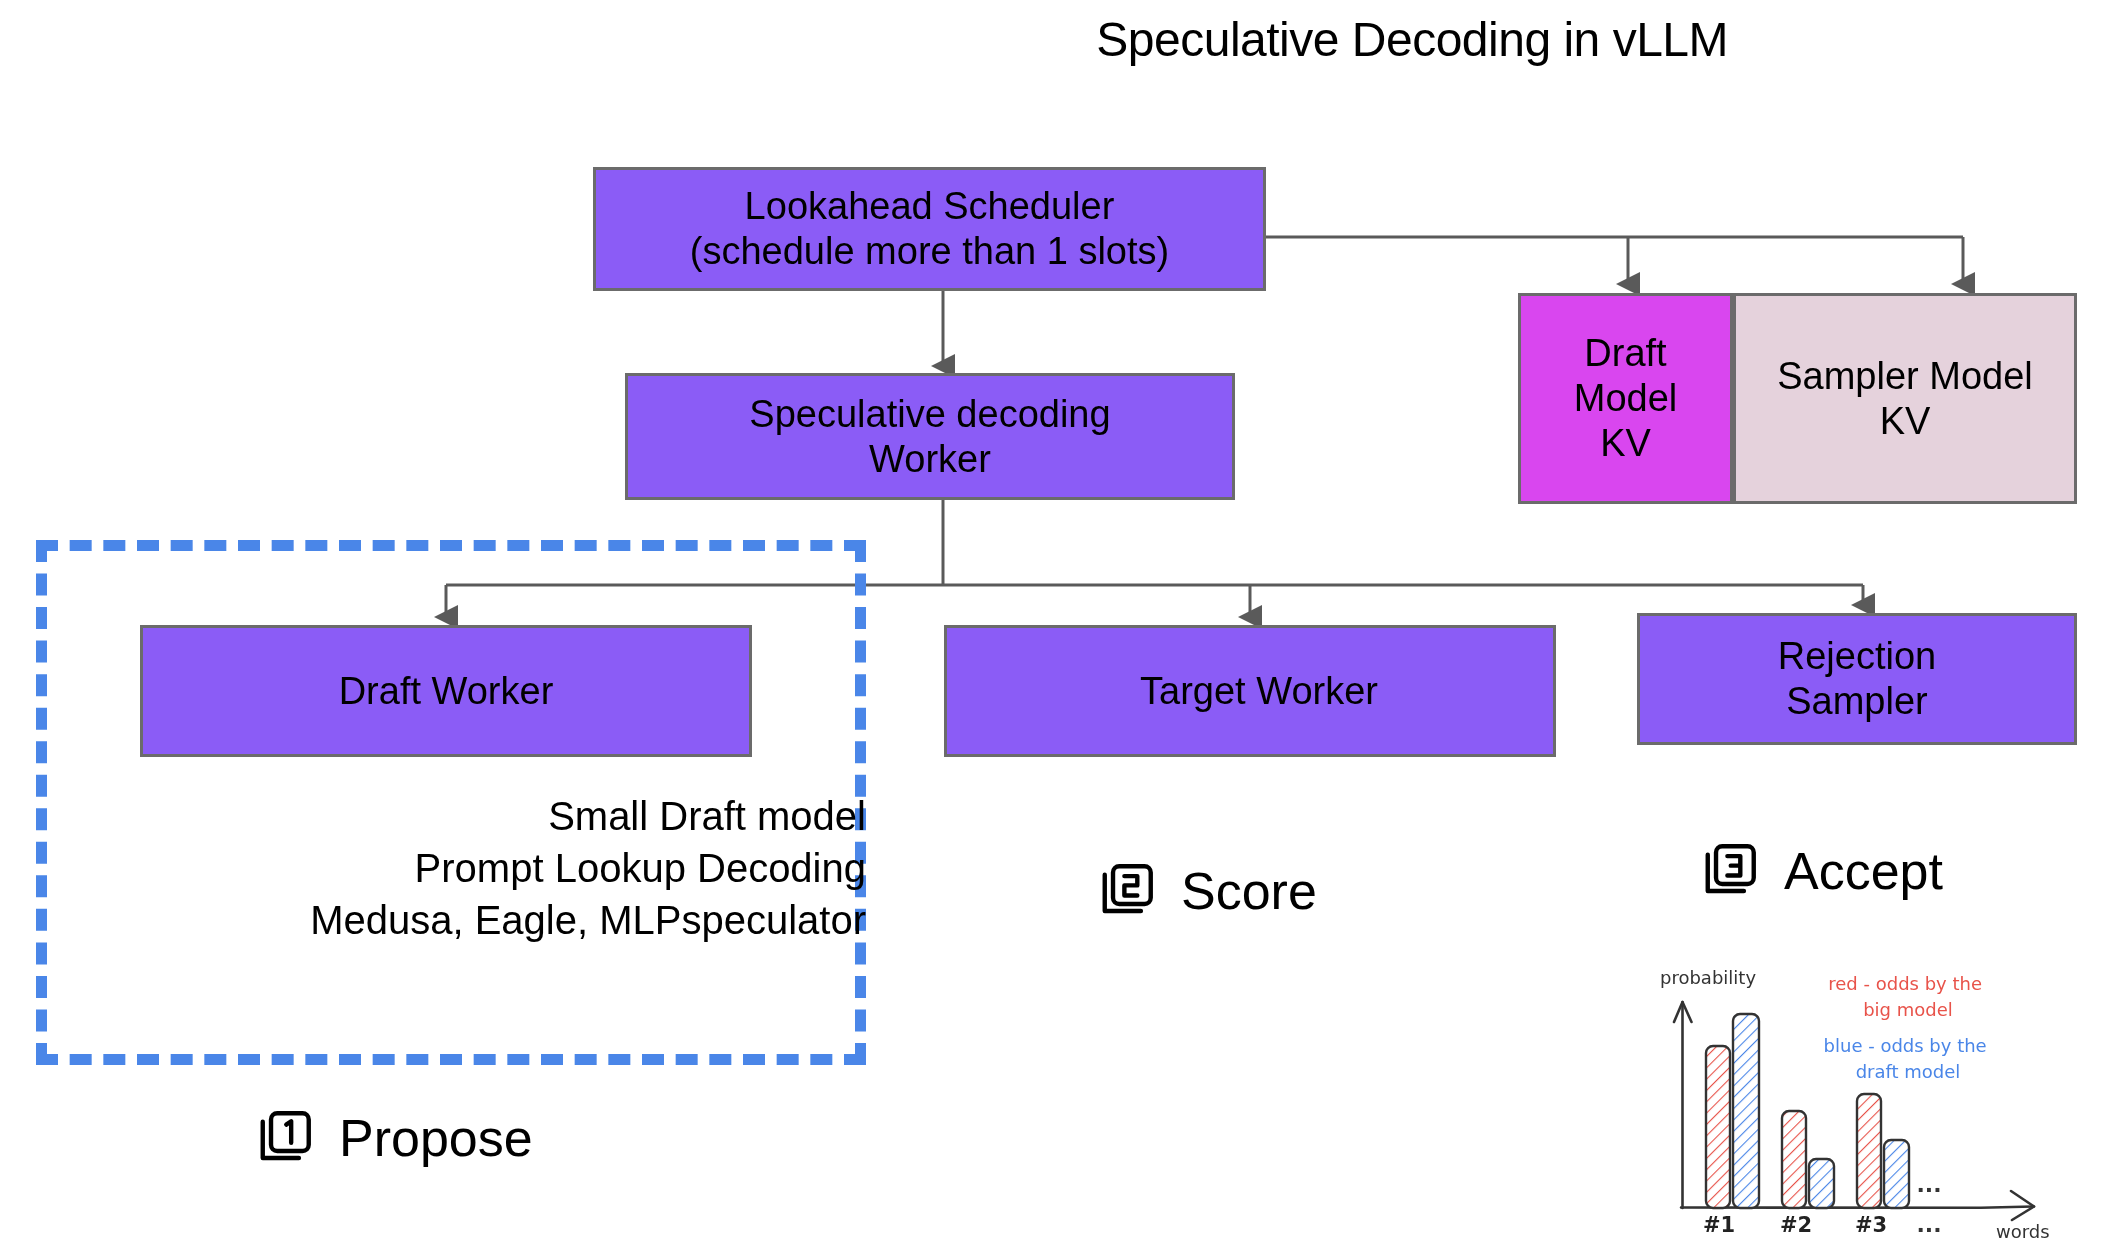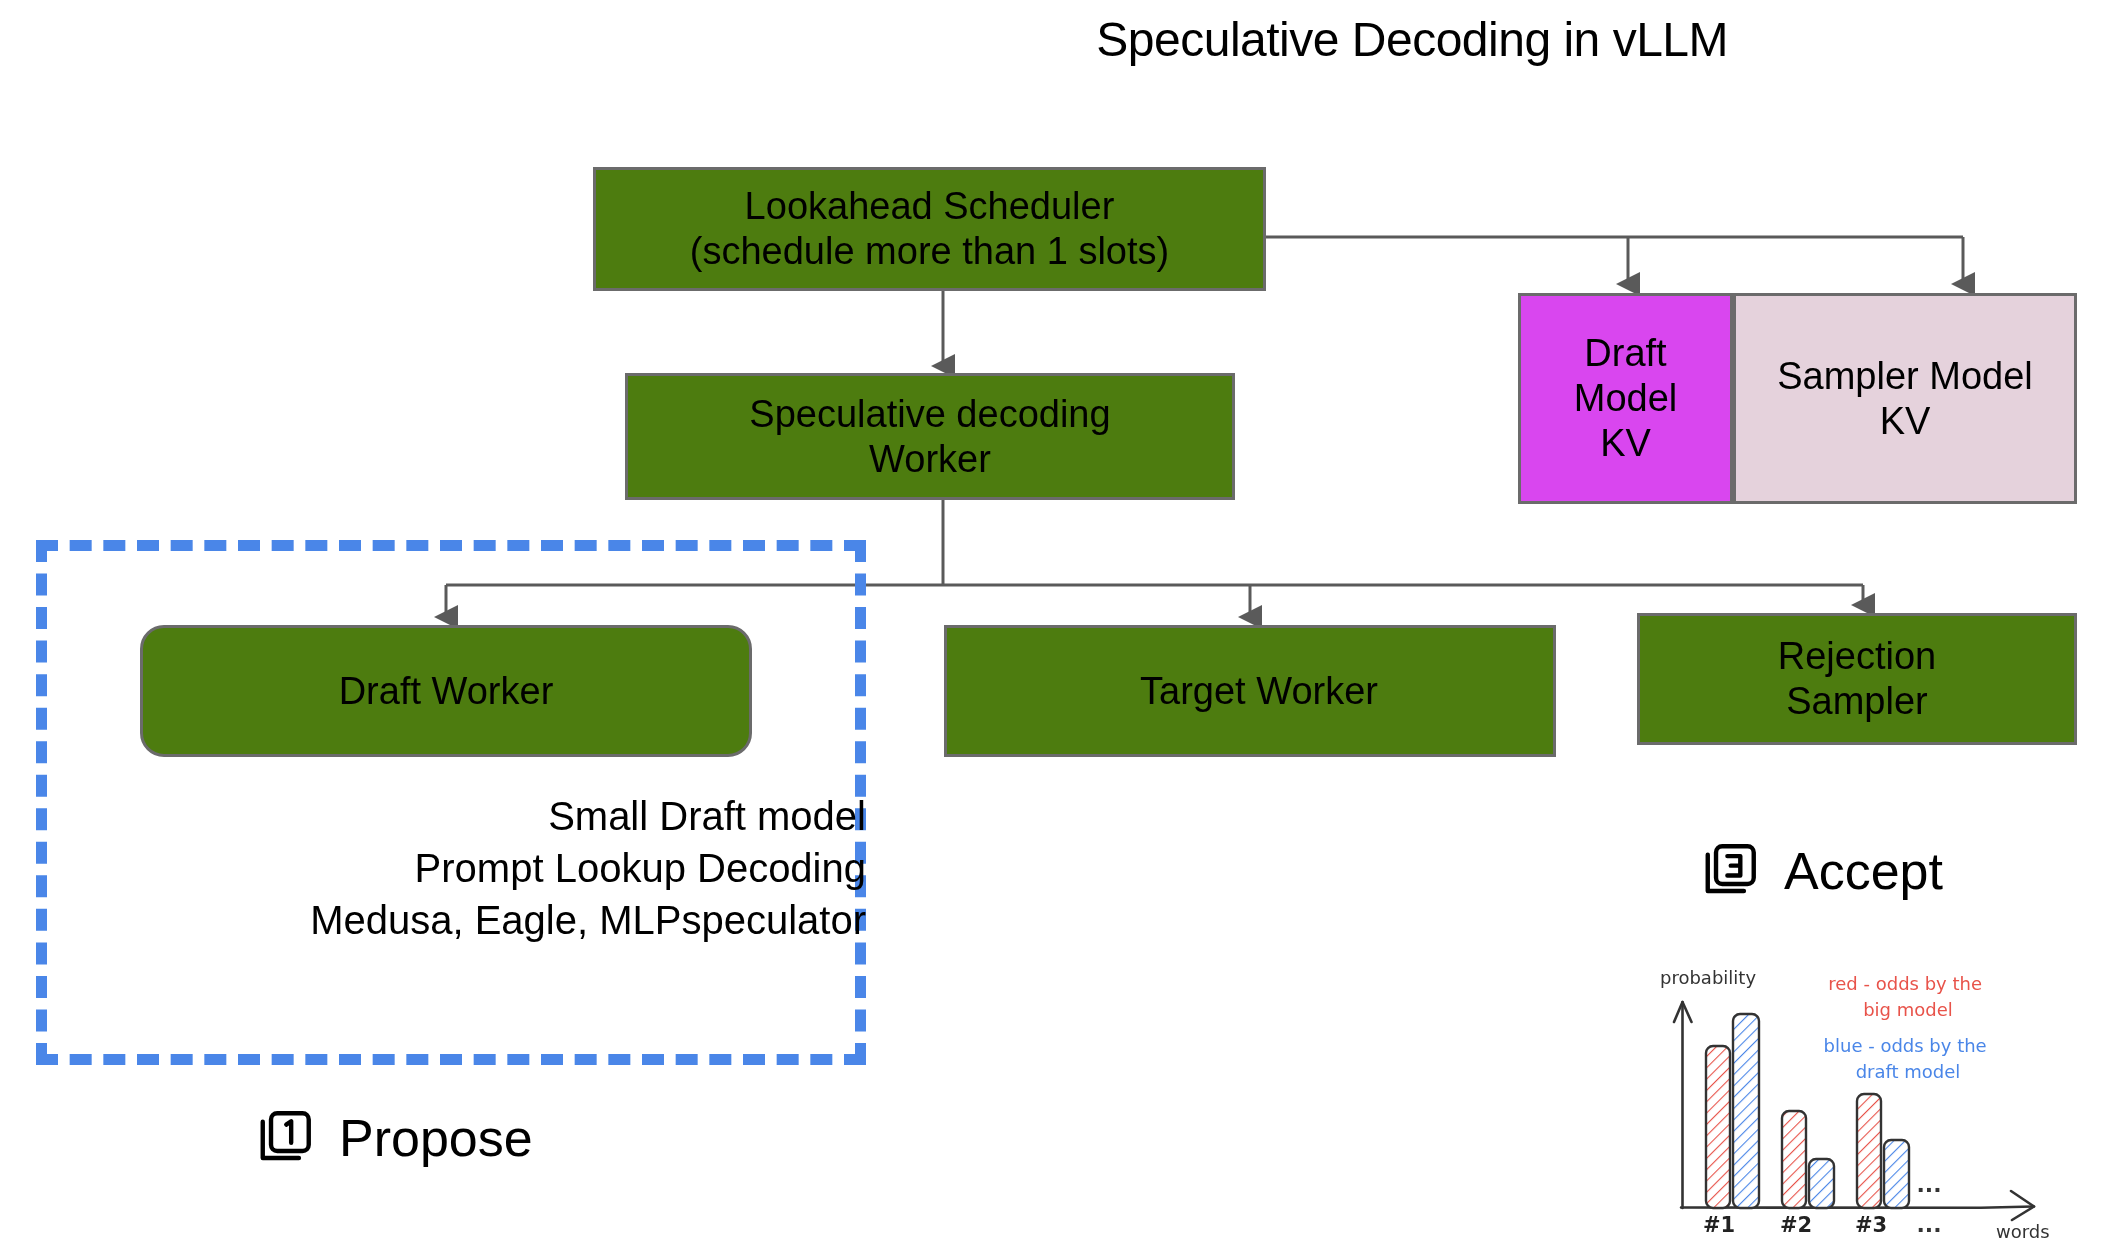--- a/index.html
+++ b/index.html
@@ -25,21 +25,21 @@
     font-size: 48px;
     font-weight: 400;
     letter-spacing: -0.5px;
     color: #000000;
     white-space: nowrap;
   }
 
   
   .node {
     position: absolute;
-    background: #4d7c0f;
+    background: #8b5cf6;
     border: 3px solid #6b6b6b;
     display: flex;
     align-items: center;
     justify-content: center;
     text-align: center;
     color: #000000;
     line-height: 1.18;
     font-size: 38px;
     font-weight: 400;
     white-space: pre-line;
@@ -149,21 +149,21 @@
     <span>Draft
 Model
 KV</span>
   </div>
 
   <div class="node kv-target" style="left:1733px; top:293px; width:344px; height:211px;">
     <span>Sampler Model
 KV</span>
   </div>
 
-  <div class="node" style="left:140px; top:625px; width:612px; height:132px;border-radius:24px;">
+  <div class="node" style="left:140px; top:625px; width:612px; height:132px;">
     <span>Draft Worker</span>
   </div>
 
   <div class="node" style="left:944px; top:625px; width:612px; height:132px;padding-left:28px;">
     <span>Target Worker</span>
   </div>
 
   <div class="node" style="left:1637px; top:613px; width:440px; height:132px;">
     <span>Rejection
 Sampler</span>
@@ -177,20 +177,30 @@
     <span class="step-icon">
       <svg width="62" height="62" viewBox="0 0 24 24" fill="none" stroke="#000" stroke-width="1.7" stroke-linecap="round" stroke-linejoin="round">
         <path d="M3 6.5 L3 20.5 L17 20.5"></path>
         <rect x="6.2" y="3.2" width="14.6" height="14.6" rx="2.4"></rect>
         <path d="M12.1 7.6 L14 6.3 L14 14.6"></path>
       </svg>
     </span>
     <span class="step-text">Propose</span>
   </div>
 
+  <div class="step" style="left:1097px; top:858px;">
+    <span class="step-icon">
+      <svg width="62" height="62" viewBox="0 0 24 24" fill="none" stroke="#000" stroke-width="1.7" stroke-linecap="round" stroke-linejoin="round">
+        <path d="M3 6.5 L3 20.5 L17 20.5"></path>
+        <rect x="6.2" y="3.2" width="14.6" height="14.6" rx="2.4"></rect>
+        <path d="M10.6 7 L15.6 7 L15.6 10.6 L10.6 10.6 L10.6 14.5 L15.6 14.5"></path>
+      </svg>
+    </span>
+    <span class="step-text">Score</span>
+  </div>
 
   <div class="step" style="left:1700px; top:838px;">
     <span class="step-icon">
       <svg width="62" height="62" viewBox="0 0 24 24" fill="none" stroke="#000" stroke-width="1.7" stroke-linecap="round" stroke-linejoin="round">
         <path d="M3 6.5 L3 20.5 L17 20.5"></path>
         <rect x="6.2" y="3.2" width="14.6" height="14.6" rx="2.4"></rect>
         <path d="M10.6 7 L15.6 7 L15.6 10.7 L11.9 10.7 L15.6 10.7 L15.6 14.5 L10.6 14.5"></path>
       </svg>
     </span>
     <span class="step-text">Accept</span>

